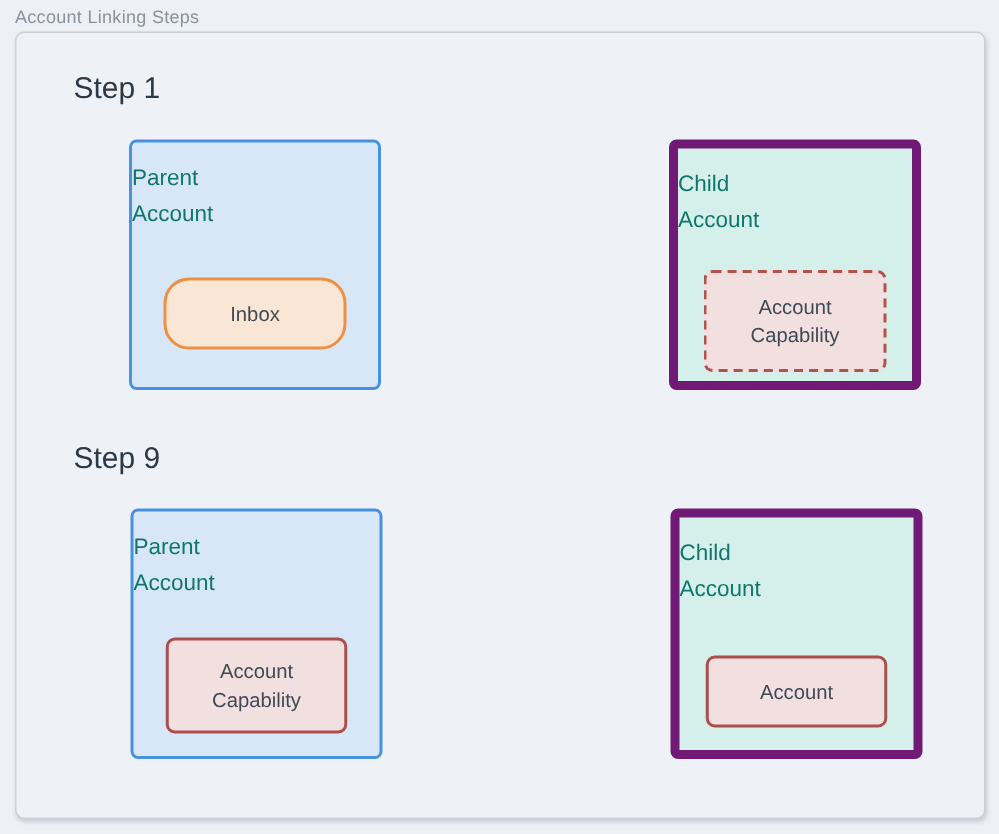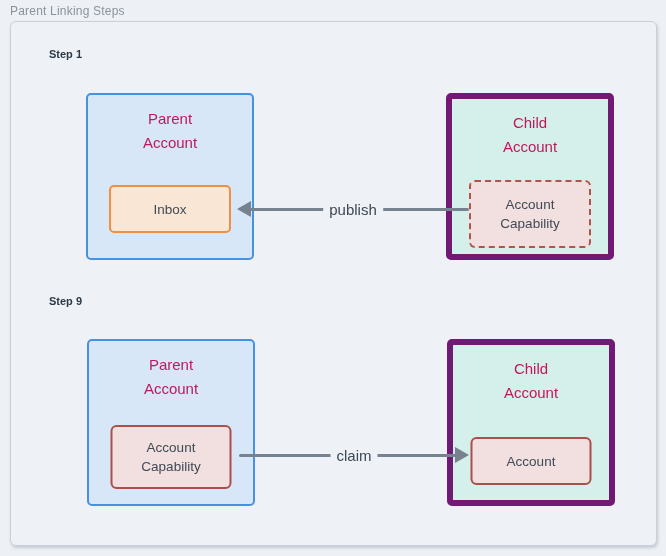--- a/index.html
+++ b/index.html
@@ -30,62 +30,62 @@
     height: 525px;
     background: #eef2f6;
     border: 1px solid #c9d0d9;
     border-radius: 6px;
     box-shadow: 1px 2px 3px rgba(150,160,175,0.45);
   }
 
   .step-heading {
     position: absolute;
     left: 38px;
-    font-size: 11px;
-    font-weight: bold;
+    font-size: 20px;
+    font-weight: normal;
     color: #2c3947;
   }
   .step-heading.s1 { top: 26px; }
   .step-heading.s2 { top: 273px; }
 
   .account-box {
     position: absolute;
     width: 168px;
     height: 167px;
     border-radius: 5px;
   }
   .account-box.blue  { background: #d8e7f8; border: 2px solid #4792e0; }
   .account-box.teal  { background: #d5f0eb; border: 6px solid #701a75; }
   .account-box.p1 { left: 75px;  top: 71px; }
   .account-box.c1 { left: 435px; top: 71px; }
   .account-box.p2 { left: 76px;  top: 317px; }
   .account-box.c2 { left: 436px; top: 317px; }
 
   .box-title {
     margin-top: 12px;
-    text-align: center;
+    text-align: left;
     font-size: 15px;
     line-height: 24px;
-    color: #be185d;
+    color: #0f766e;
     white-space: pre-line;
   }
 
   .inner-box {
     position: absolute;
     left: 50%;
     transform: translateX(-50%);
     display: flex;
     align-items: center;
     justify-content: center;
     text-align: center;
     font-size: 13.5px;
     line-height: 19px;
     color: #3f4a55;
     white-space: pre-line;
-    border-radius: 5px;
+    border-radius: 17px;
   }
   .inner-box.orange     { background: #fae6d4; border: 2px solid #ed9044; }
   .inner-box.red        { background: #f2dfe0; border: 2px solid #ab4f4b; border-radius: 6px; }
   .inner-box.red-dashed { background: #f2dfe0; border: 2px dashed #b2524d; border-radius: 6px; }
 
   .inner-box.inbox1 { top: 90px; width: 122px; height: 48px; }
   .inner-box.cap1   { top: 81px; width: 122px; height: 68px; }
   .inner-box.cap2   { top: 84px; width: 121px; height: 64px; }
   .inner-box.acct2  { top: 92px; width: 121px; height: 48px; }
 
@@ -126,59 +126,49 @@
     background: #eef2f6;
     padding: 1px 6px;
     font-size: 15px;
     color: #3d4854;
     white-space: nowrap;
   }
 </style>
 </head>
 <body>
 
-<div class="diagram-title">Parent Linking Steps</div>
+<div class="diagram-title">Account Linking Steps</div>
 
 <div class="panel">
 
   <div class="step-heading s1">Step 1</div>
 
   <div class="account-box blue p1">
     <div class="box-title">Parent
 Account</div>
     <div class="inner-box orange inbox1">Inbox</div>
   </div>
 
   <div class="account-box teal c1">
     <div class="box-title">Child
 Account</div>
     <div class="inner-box red-dashed cap1">Account
 Capability</div>
   </div>
 
-  <div class="arrow a1">
-    <span class="head left"></span>
-    <span class="shaft"></span>
-    <span class="arrow-label">publish</span>
-  </div>
 
   <div class="step-heading s2">Step 9</div>
 
   <div class="account-box blue p2">
     <div class="box-title">Parent
 Account</div>
     <div class="inner-box red cap2">Account
 Capability</div>
   </div>
 
   <div class="account-box teal c2">
     <div class="box-title">Child
 Account</div>
     <div class="inner-box red acct2">Account</div>
   </div>
 
-  <div class="arrow a2">
-    <span class="shaft"></span>
-    <span class="head right"></span>
-    <span class="arrow-label">claim</span>
-  </div>
 
 </div>
 
 </body></html>

